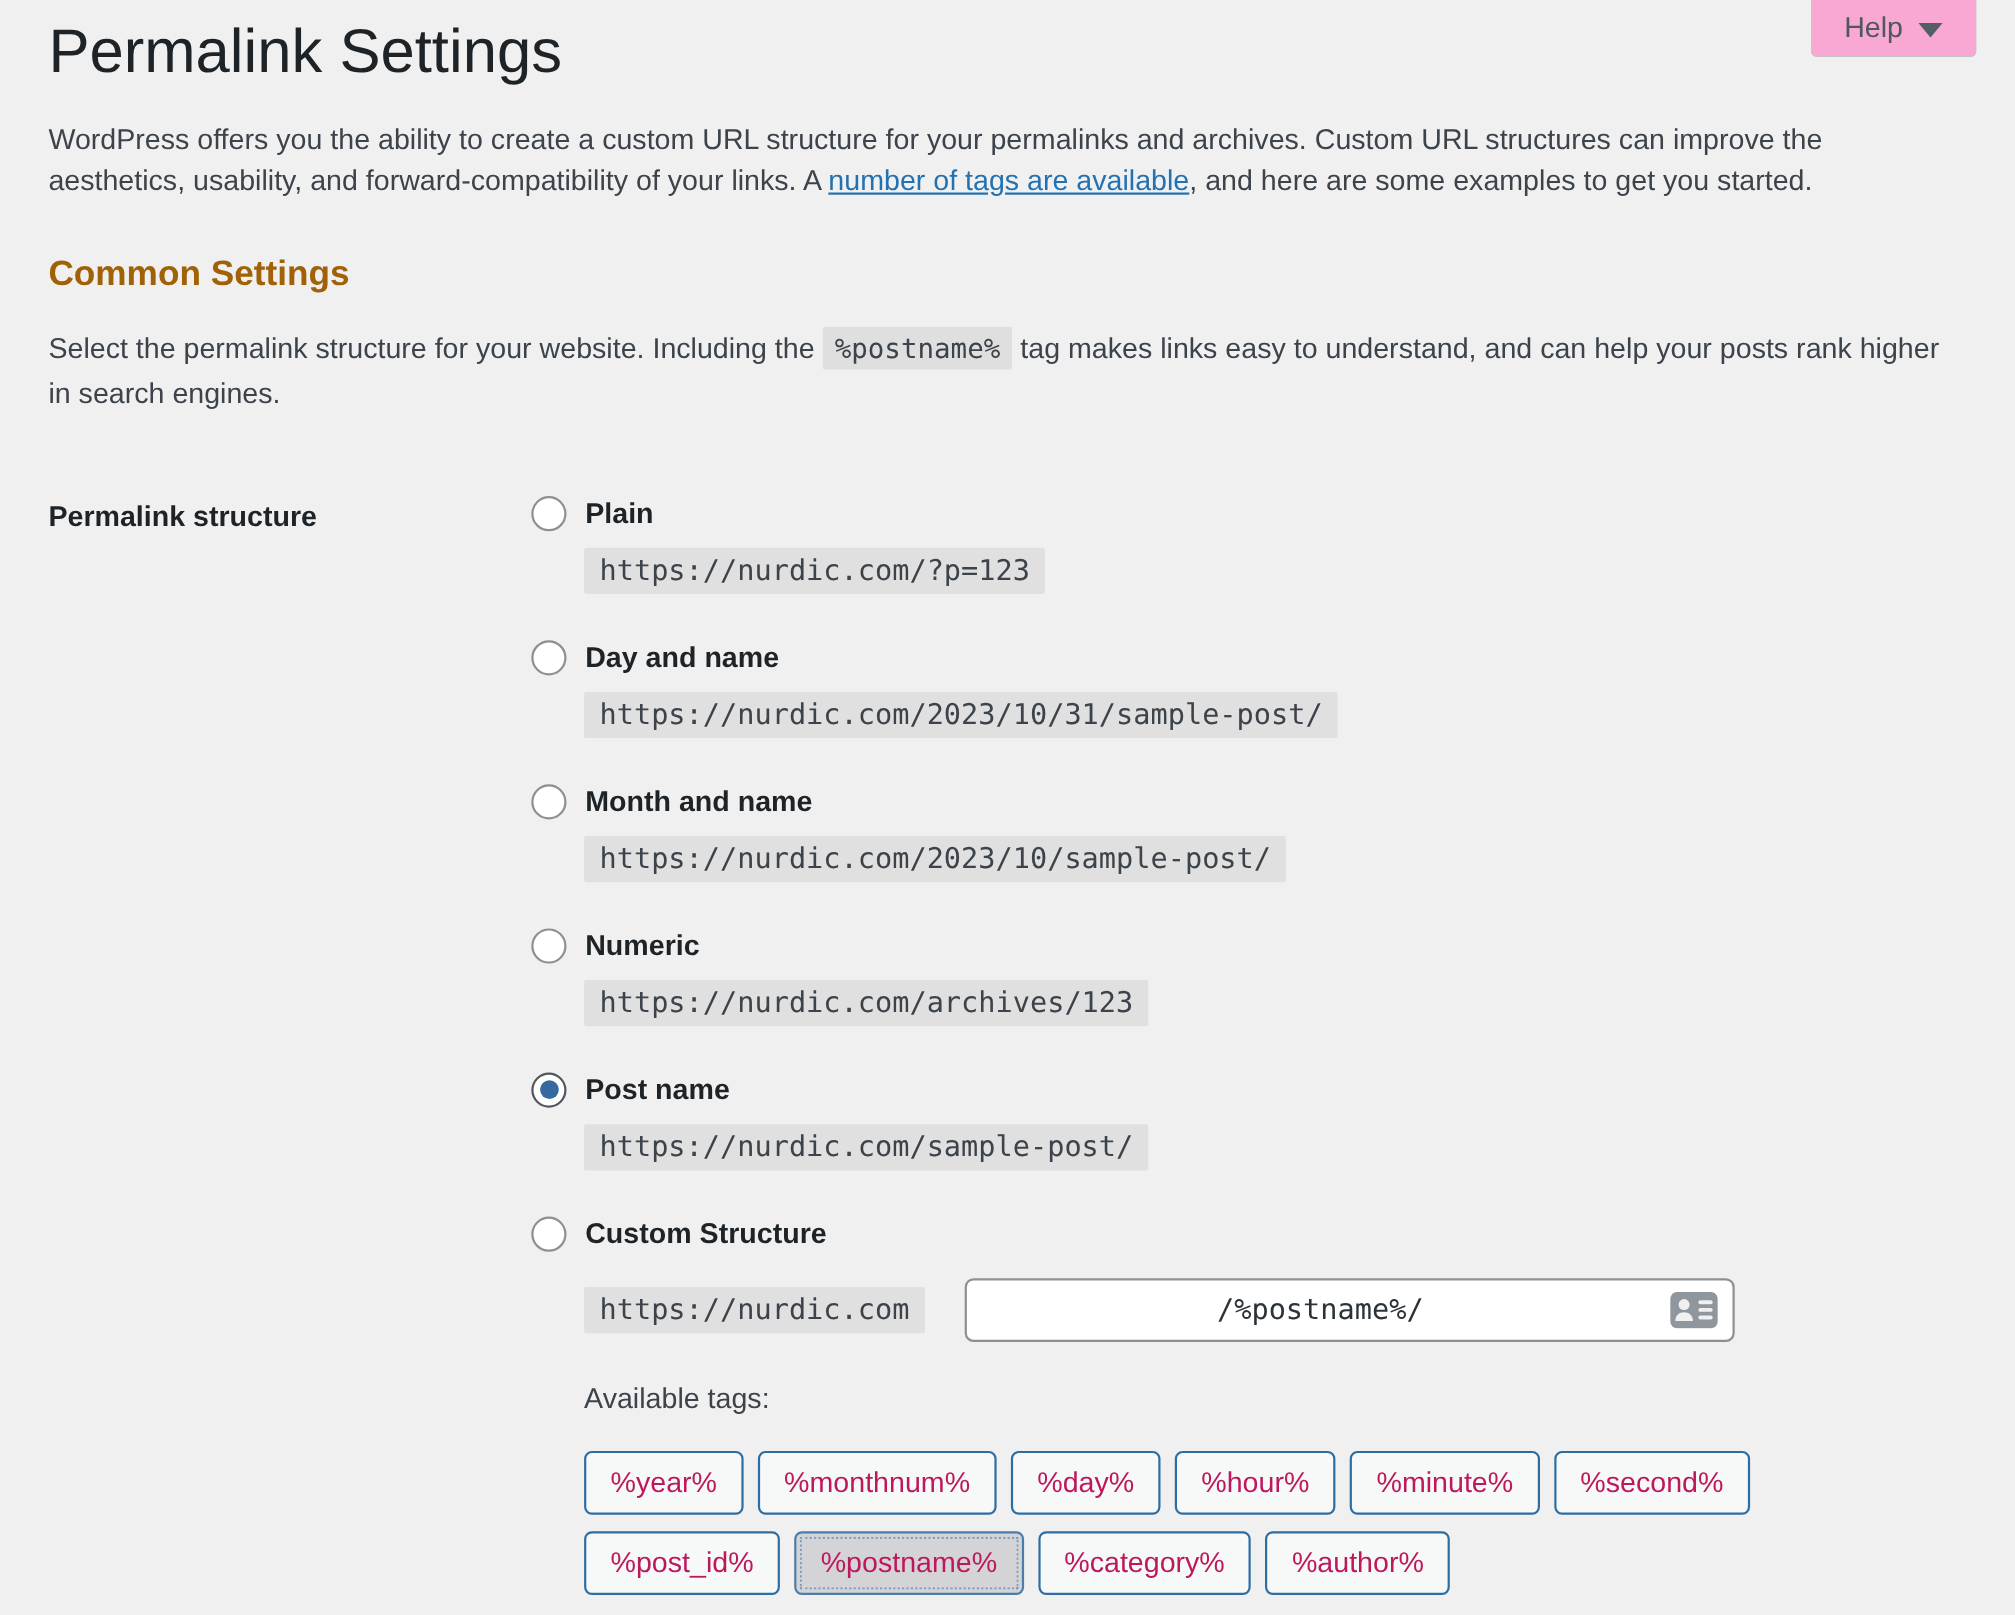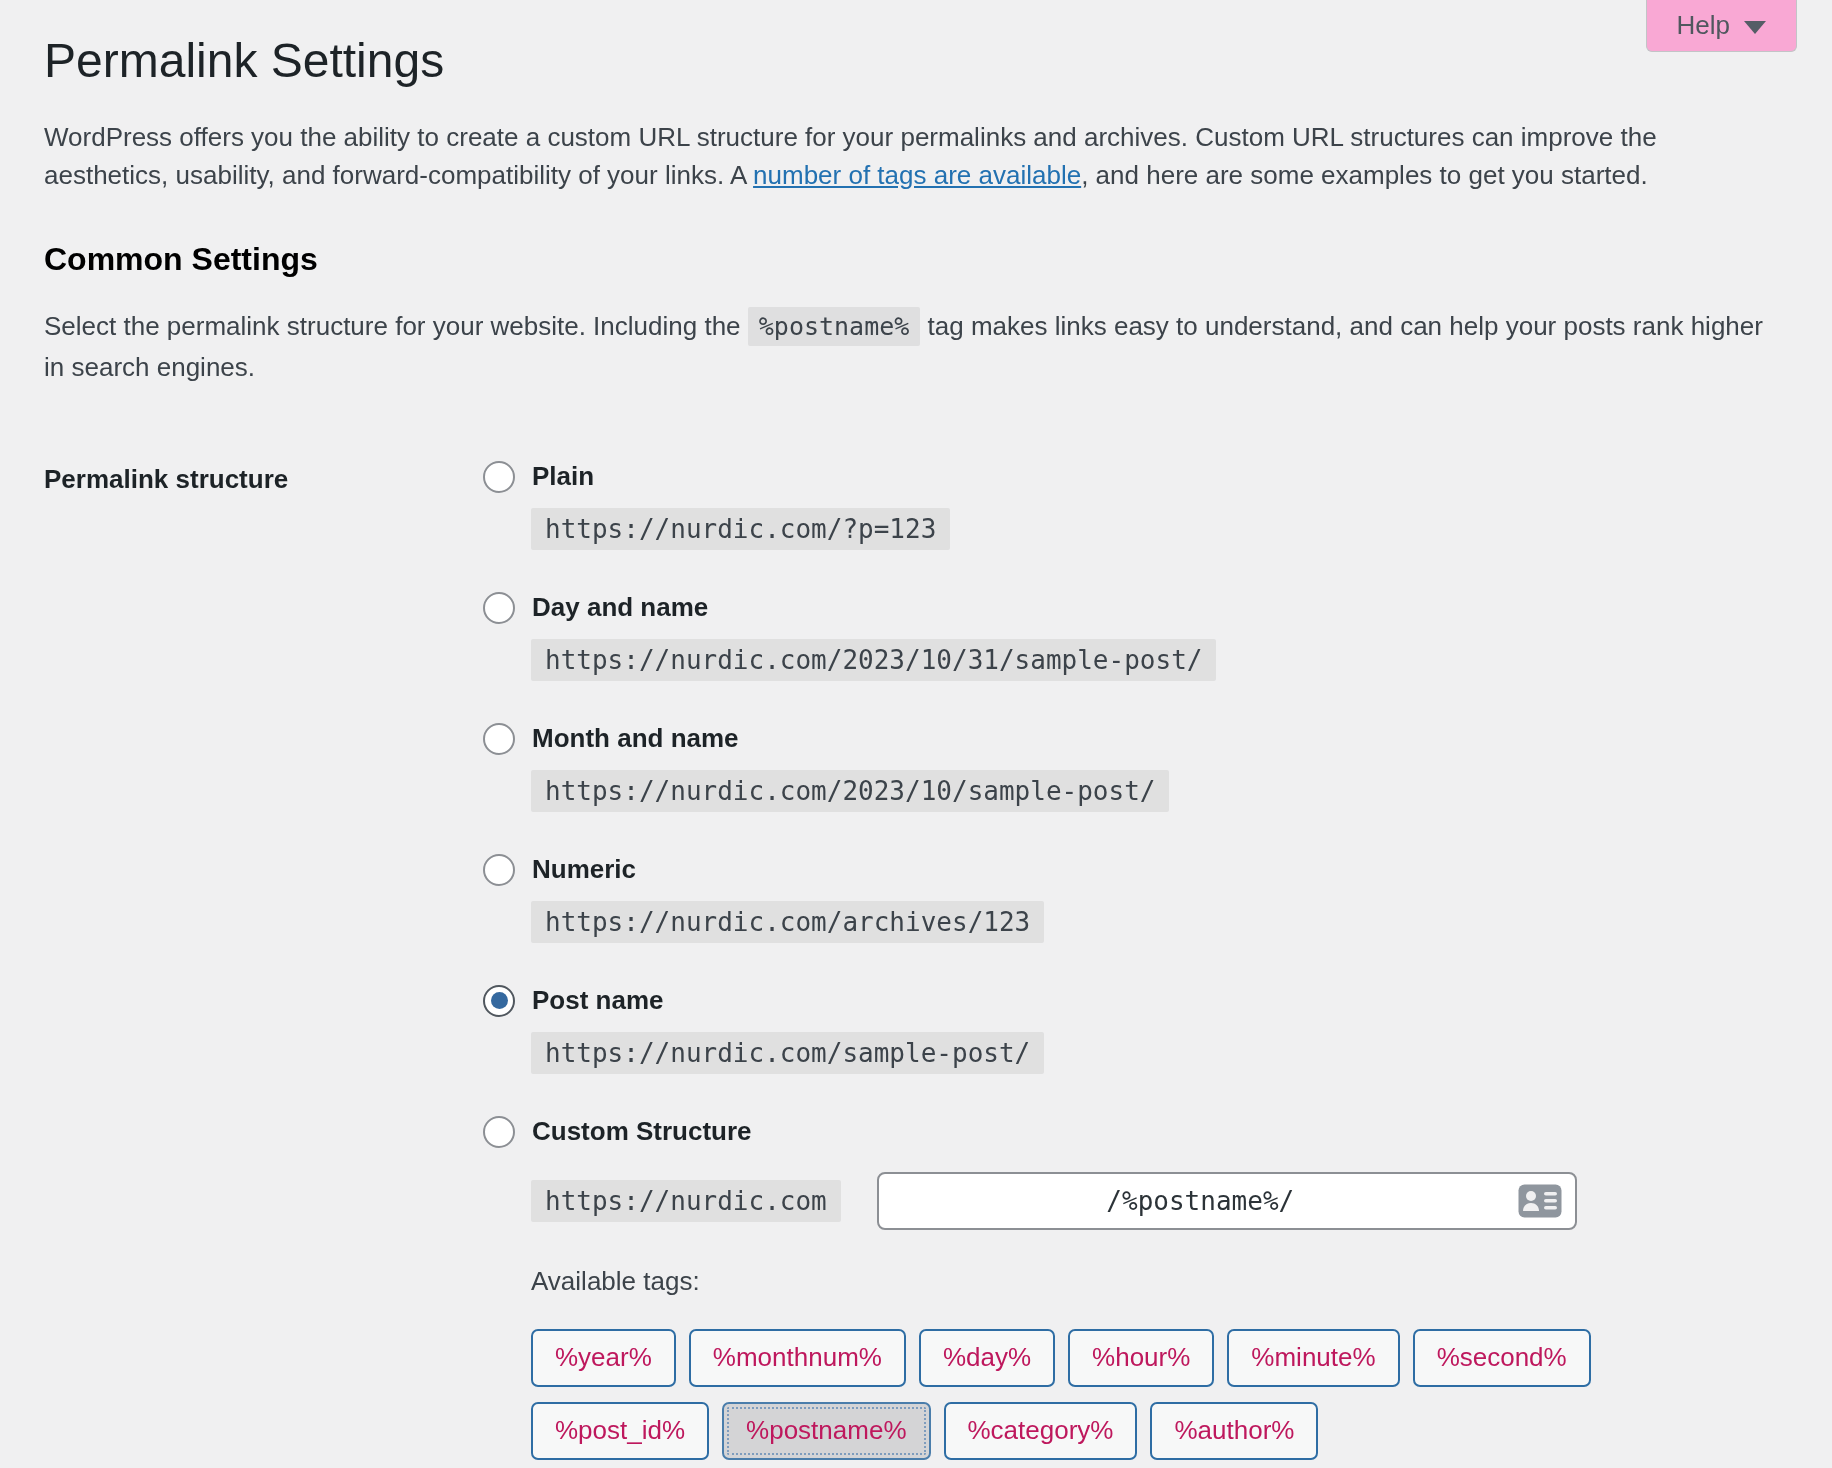--- a/index.html
+++ b/index.html
@@ -36,39 +36,39 @@
   .help-caret {
     width: 0; height: 0;
     border-left: 11px solid transparent;
     border-right: 11px solid transparent;
     border-top: 13px solid #555d66;
     margin-top: 3px;
   }
 
   h1.page-title {
     margin: 0;
-    padding-top: 32px;
-    font-size: 48px;
+    padding-top: 12px;
+    font-size: 56px;
     font-weight: 500;
     color: #1d2327;
     line-height: 1.2;
   }
 
   p.intro {
     margin: 28px 0 0 0;
     max-width: 1712px;
     line-height: 38px;
   }
   a.tags-link { color: #2271b1; text-decoration: underline; cursor: pointer; }
 
   h2.section-heading {
     margin: 46px 0 0 0;
     font-size: 32px;
     font-weight: 700;
-    color: #000000;
+    color: #a16207;
     line-height: 1.2;
   }
   p.section-desc {
     margin: 28px 0 0 0;
     max-width: 1745px;
     line-height: 40px;
   }
   code.inline-code {
     font-family: "DejaVu Sans Mono", monospace;
     font-size: 25px;

